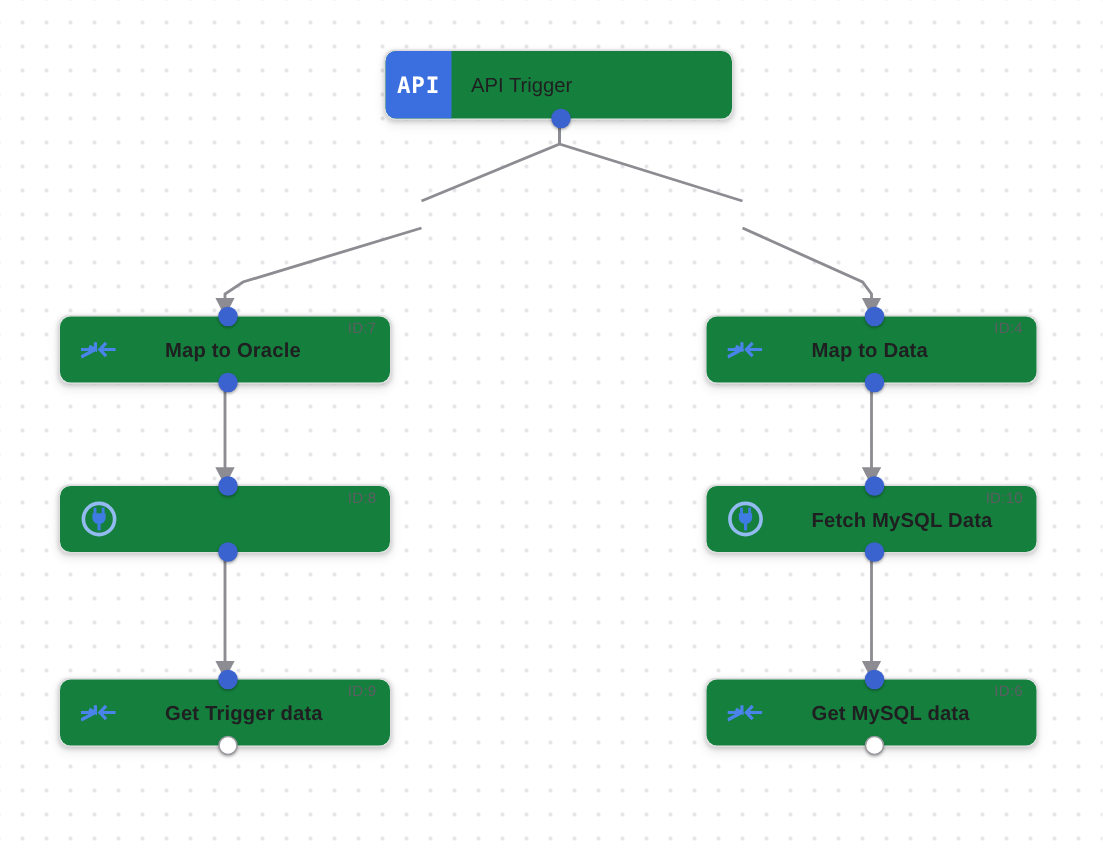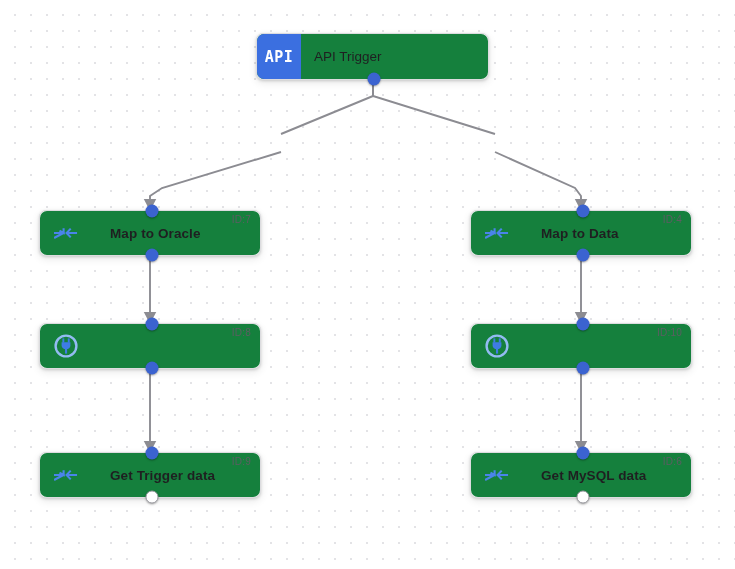--- a/index.html
+++ b/index.html
@@ -271,20 +271,21 @@
     <div class="node-inner">
       <div class="icon-slot">
         <svg class="icon" width="26" height="26" viewBox="0 0 26 26" aria-hidden="true">
           <circle cx="13" cy="13" r="10.4" fill="none" stroke="#93bbf2" stroke-width="2.4"></circle>
           <path d="M8.6,9.2 L8.6,12.4 C8.6,14.7 10.5,16.3 13,16.3 C15.5,16.3 17.4,14.7 17.4,12.4 L17.4,9.2" fill="#3e7ce4"></path>
           <rect x="12" y="15.6" width="2.1" height="5" fill="#3e7ce4"></rect>
           <rect x="9.4" y="5.4" width="1.9" height="4.2" fill="#3e7ce4"></rect>
           <rect x="14.8" y="5.4" width="1.9" height="4.2" fill="#3e7ce4"></rect>
         </svg>
       </div>
+      <div class="node-label">Fetch MySQL Data</div>
     </div>
     <div class="node-id">ID:10</div>
     <div class="port in filled offset-left"></div>
     <div class="port out filled offset-left"></div>
   </div>
 
   <div class="node node-step" style="left:470px; top:452px; width:222px;">
     <div class="node-inner">
       <div class="icon-slot">
         <svg class="icon" width="24" height="16" viewBox="0 0 24 16" aria-hidden="true">

